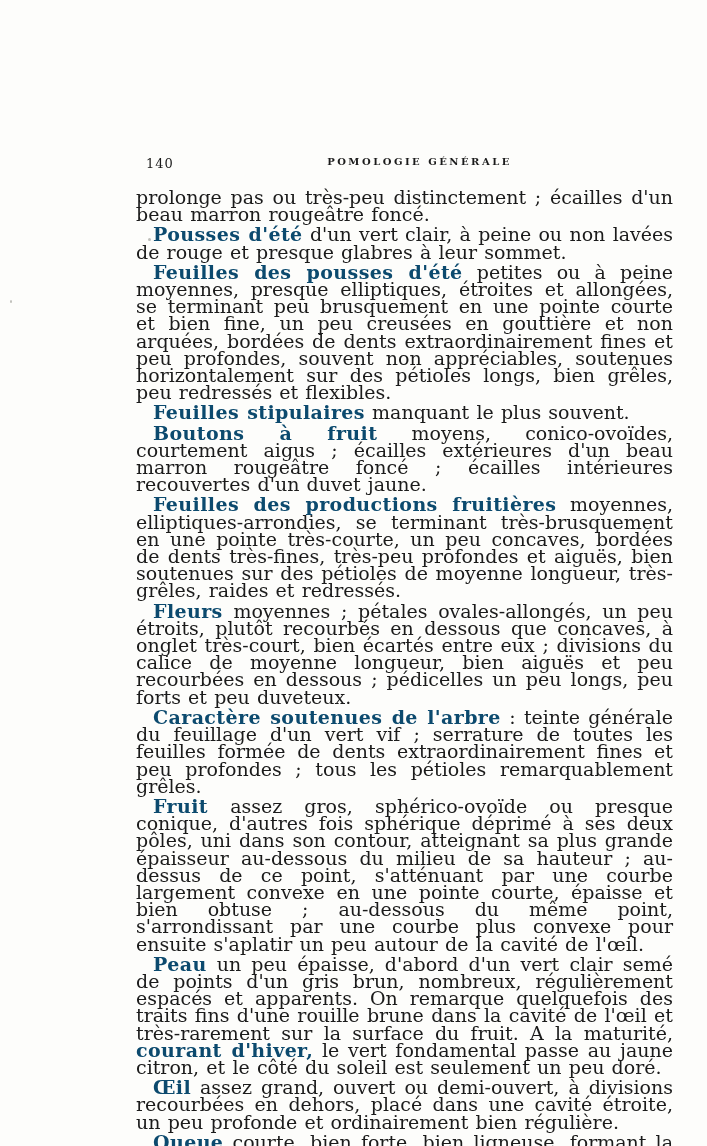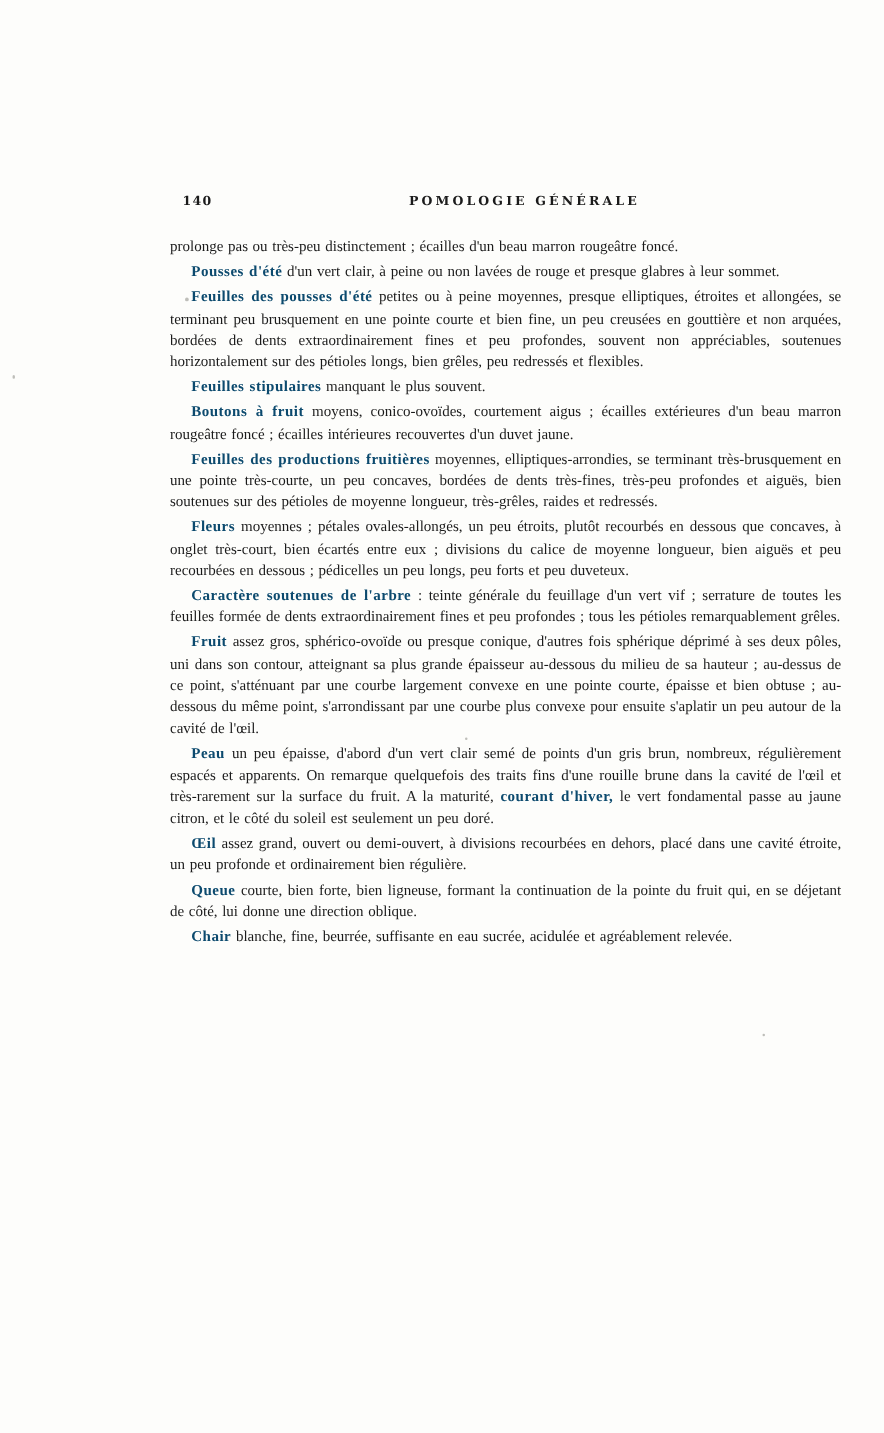--- a/index.html
+++ b/index.html
@@ -23,41 +23,40 @@
   }
   .page-header {
     position: relative;
     height: 22px;
     margin-bottom: 11px;
   }
   .pagenum {
     position: absolute;
     left: 10px;
     top: 0;
-    font-size: 10px;
-    font-weight: bold;
+    font-size: 13px;
+    font-weight: normal;
     letter-spacing: 1px;
   }
   .running-title {
     display: block;
     text-align: center;
     font-size: 10px;
     font-weight: bold;
     letter-spacing: 2.5px;
     padding-left: 30px;
     white-space: nowrap;
   }
   .page-body p {
     margin: 0 0 3px 0;
-    font-size: 12px;
+    font-size: 19px;
     line-height: 17.2px;
     text-align: justify;
     text-indent: 17px;
     word-spacing: 0.06em;
-    font-family: Liberation Serif, serif;
   }
   .page-body p.no-indent {
     text-indent: 0;
   }
   .lead {
     font-weight: bold;
     letter-spacing: 0.4px;
     color: #0c4a6e;
   }
   

